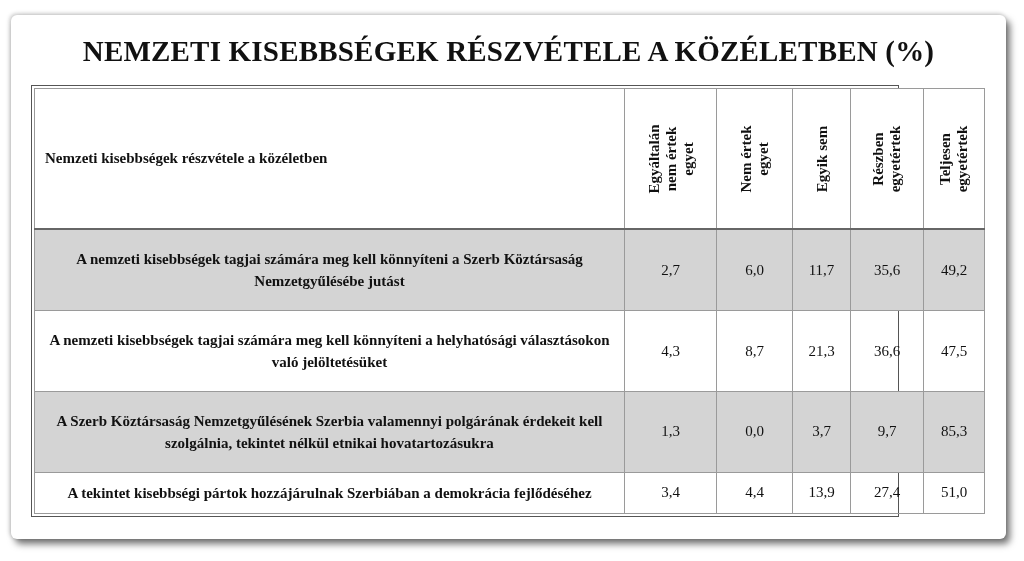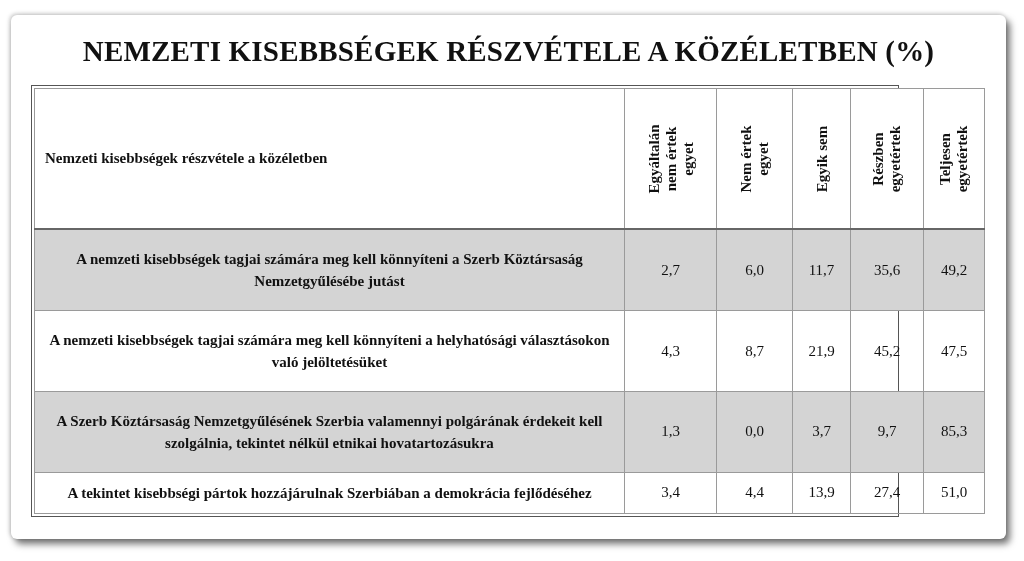--- a/index.html
+++ b/index.html
@@ -89,22 +89,22 @@
         <td class="num">2,7</td>
         <td class="num">6,0</td>
         <td class="num">11,7</td>
         <td class="num">35,6</td>
         <td class="num">49,2</td>
       </tr>
       <tr class="row">
         <td class="stmt">A nemzeti kisebbségek tagjai számára meg kell könnyíteni a helyhatósági választásokon való jelöltetésüket</td>
         <td class="num">4,3</td>
         <td class="num">8,7</td>
-        <td class="num">21,9</td>
-        <td class="num">45,2</td>
+        <td class="num">21,3</td>
+        <td class="num">36,6</td>
         <td class="num">47,5</td>
       </tr>
       <tr class="row shaded">
         <td class="stmt">A Szerb Köztársaság Nemzetgyűlésének Szerbia valamennyi polgárának érdekeit kell szolgálnia, tekintet nélkül etnikai hovatartozásukra</td>
         <td class="num">1,3</td>
         <td class="num">0,0</td>
         <td class="num">3,7</td>
         <td class="num">9,7</td>
         <td class="num">85,3</td>
       </tr>

